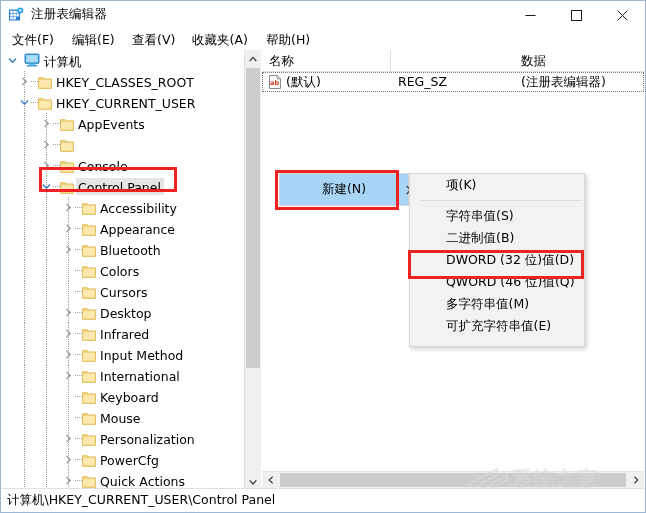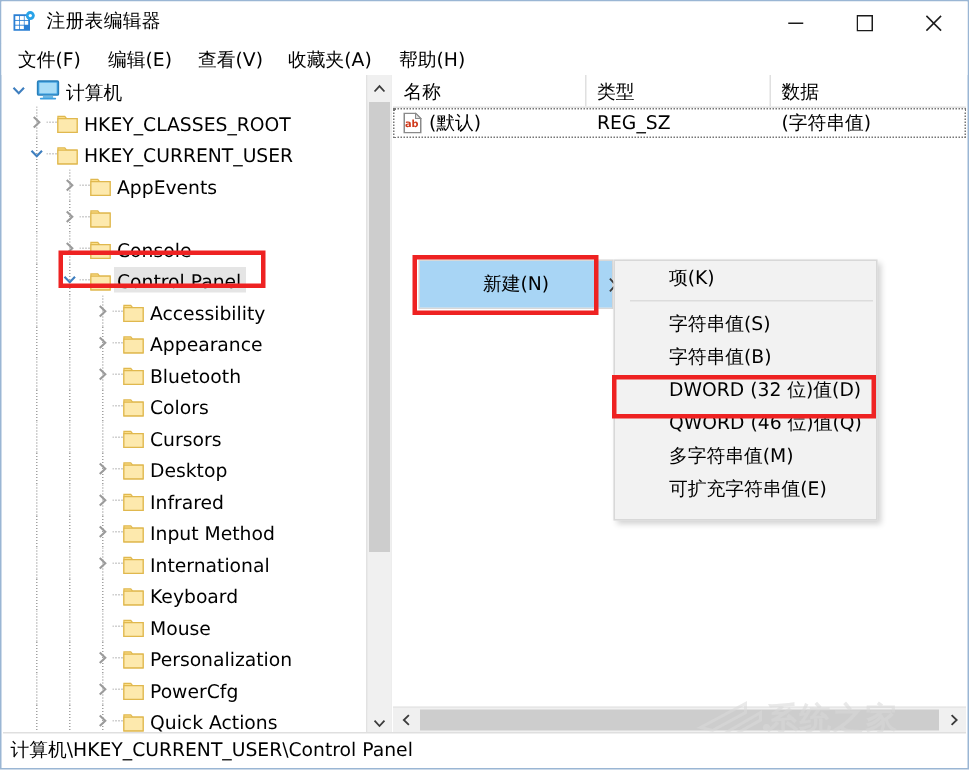--- a/index.html
+++ b/index.html
@@ -603,35 +603,34 @@
     <div class="sb-arrow" id="tvs-down">
       <svg width="8" height="6" viewBox="0 0 8 6">
         <polyline points="0.7,1.4 4,5 7.3,1.4" fill="none" stroke="#3c3c3c" stroke-width="1.2"></polyline>
       </svg>
     </div>
   </div>
 
   <div id="list-pane">
     <div id="list-header">
       <div class="hcell" style="left:0px;width:129px">名称</div>
-      <div class="hcell" style="left:129px;width:123px">类型</div>
       <div class="hcell" style="left:252px;width:132px;border-right:0">数据</div>
     </div>
     <div id="list-rows">
       <div class="lrow focus">
         <span class="ab-icon">
           <svg width="14" height="14" viewBox="0 0 14 14">
             <path d="M1.5 0.5 H9 L12.5 4 V13.5 H1.5 Z" fill="#ffffff" stroke="#8a8a8a" stroke-width="1"></path>
             <path d="M9 0.5 L12.5 4 H9 Z" fill="#e0e0e0" stroke="#8a8a8a" stroke-width="0.7"></path>
             <text x="2" y="9.5" font-family="DejaVu Sans, sans-serif" font-size="6.5" font-weight="bold" fill="#d03a1c">ab</text>
           </svg>
         </span>
         <span class="lc" style="left:24px">(默认)</span>
         <span class="lc" style="left:136px">REG_SZ</span>
-        <span class="lc" style="left:259px">(字符串值)</span>
+        <span class="lc" style="left:259px">(注册表编辑器)</span>
       </div>
     </div>
   </div>
 
   <div id="list-hscroll">
     <div class="hsb-arrow" id="hs-left">
       <svg width="6" height="8" viewBox="0 0 6 8">
         <polyline points="4.6,0.7 1.2,4 4.6,7.3" fill="none" stroke="#3c3c3c" stroke-width="1.2"></polyline>
       </svg>
     </div>
@@ -663,21 +662,21 @@
       <svg width="7" height="10" viewBox="0 0 7 10">
         <polyline points="1.6,0.8 5.4,5 1.6,9.2" fill="none" stroke="#3c3c3c" stroke-width="1.2"></polyline>
       </svg>
     </div>
   </div>
 
   <div id="submenu">
     <div class="mi">项(K)</div>
     <div class="msep"></div>
     <div class="mi">字符串值(S)</div>
-    <div class="mi">字符串值(B)</div>
+    <div class="mi">二进制值(B)</div>
     <div class="mi">DWORD (32 位)值(D)</div>
     <div class="mi">QWORD (46 位)值(Q)</div>
     <div class="mi">多字符串值(M)</div>
     <div class="mi">可扩充字符串值(E)</div>
   </div>
 
   <div class="redbox" id="ann-0" style="left: 38px; top: 166px; width: 138px; height: 25px; border-color: rgb(238, 34, 34);"></div>
   <div class="redbox" id="ann-1" style="left: 274px; top: 169px; width: 124px; height: 40px; border-color: rgb(238, 34, 34);"></div>
   <div class="redbox" id="ann-2" style="left: 407px; top: 249px; width: 176px; height: 29px; border-color: rgb(238, 34, 34);"></div>
 

